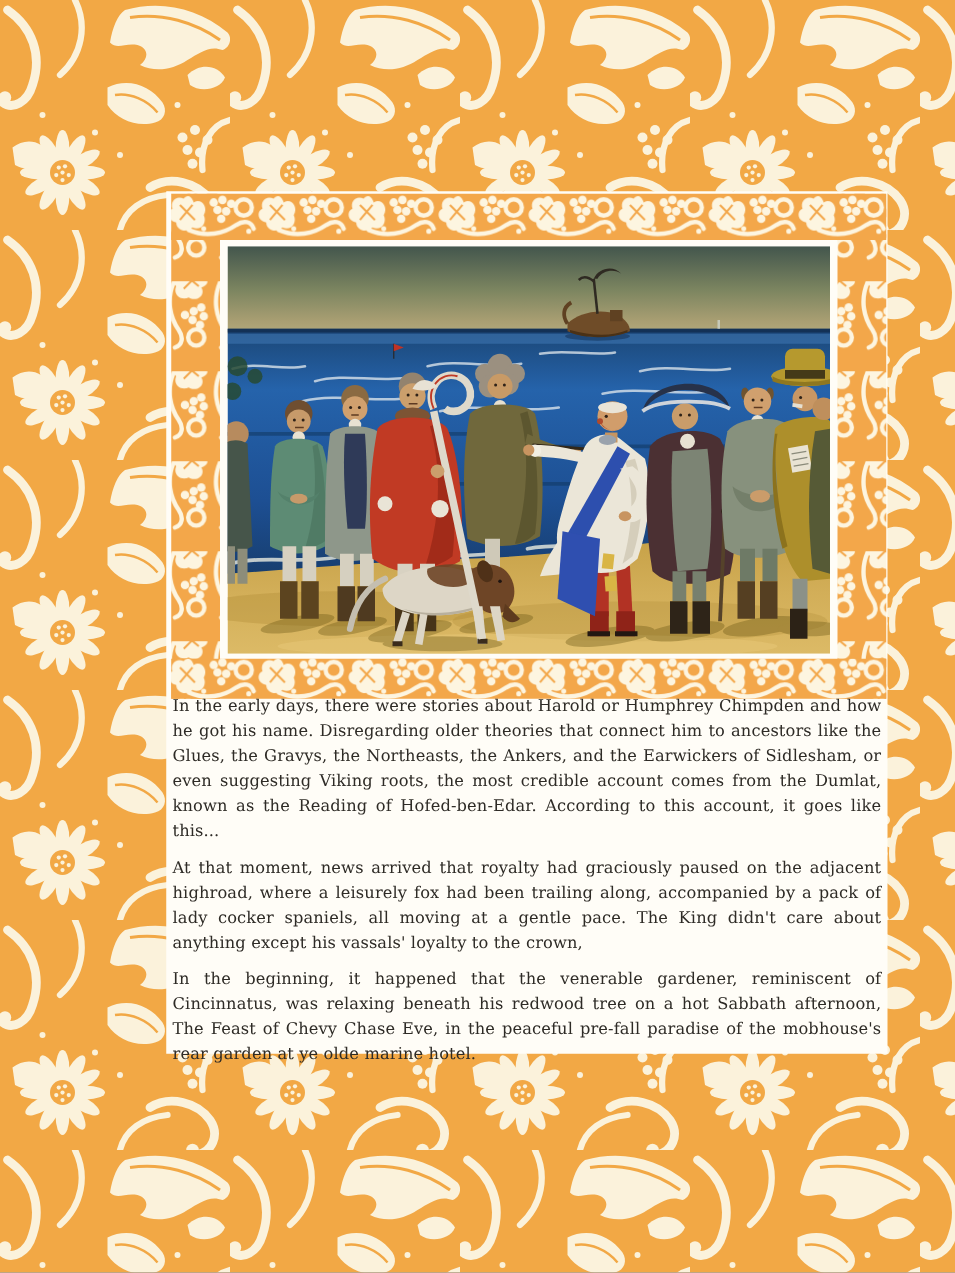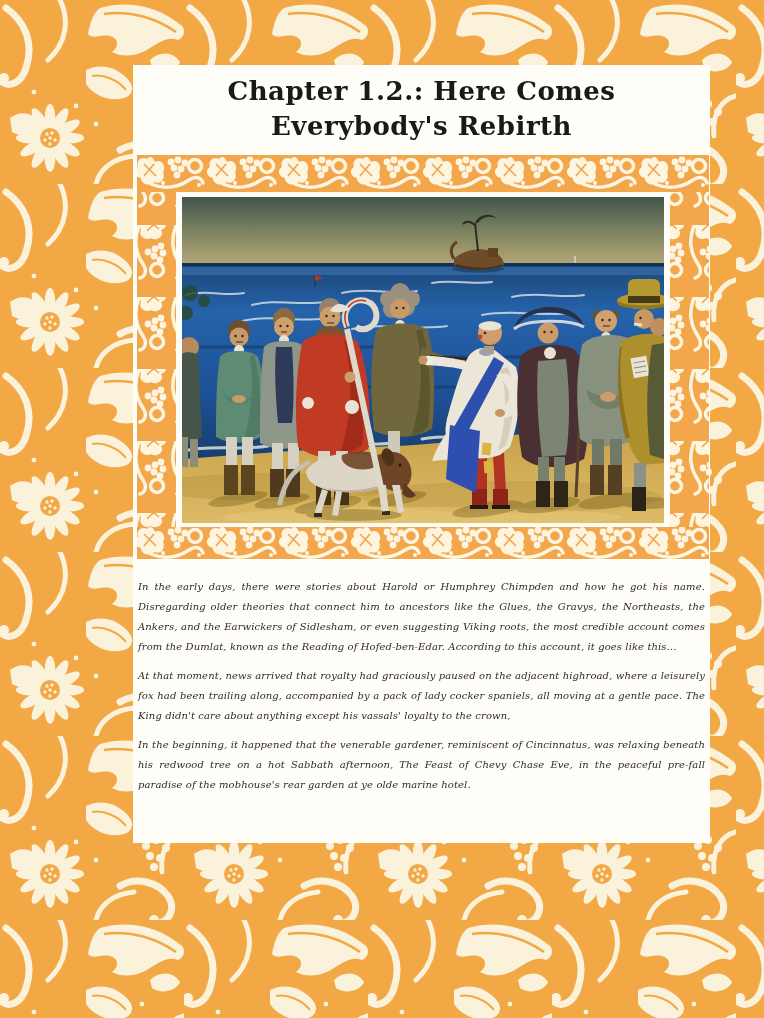--- a/index.html
+++ b/index.html
@@ -20,23 +20,23 @@
     color:var(--title_ink,#1b1918);
     letter-spacing:.5px;
   }
   .content-box{
     position:absolute;left:133px;top:153px;width:577px;height:690px;
     background:var(--paper,#fffdf7);
   }
   .frame-svg{position:absolute;left:0;top:0;}
   .painting{position:absolute;left:49px;top:44px;width:482px;height:326px;}
   .text-block{
-    position:absolute;left:5px;top:424px;width:567px;
-    font-size:10px;line-height:20px;text-align:justify;
-    color:var(--ink,#2e2b26);letter-spacing:.1px;font-style:italic;
+    position:absolute;left:5px;top:403px;width:567px;
+    font-size:13px;line-height:20px;text-align:justify;
+    color:var(--ink,#2e2b26);letter-spacing:.1px;
   }
   .text-block p{margin:0 0 9px 0;}
 </style>
 </head>
 <body>
 
 <div class="page">
 
   <svg class="bg" width="764" height="1018" viewBox="0 0 764 1018" aria-hidden="true">
     <defs>
@@ -97,23 +97,20 @@
           <circle cx="76" cy="106" r="2.4"></circle>
             <circle cx="142" cy="84" r="2.4"></circle>
           <circle cx="34" cy="92" r="2.4"></circle>
             <circle cx="96" cy="124" r="2.4"></circle>
         </g>
       </pattern>
     </defs>
     <rect x="0" y="0" width="764" height="1018" fill="url(#morris)"></rect>
   </svg>
 
-  <div class="title-box">
-    <h1>Chapter 1.2.: Here Comes Everybody's Rebirth</h1>
-  </div>
 
   <div class="content-box">
 
     <svg class="frame-svg" width="577" height="410" viewBox="0 0 577 410" aria-hidden="true">
       <defs>
         <pattern id="vineH" width="72" height="37" patternUnits="userSpaceOnUse">
           <rect width="72" height="37" fill="#f3a74a"></rect>
           <g fill="#fdf5e0">
             <path d="M14,6 C8,3 3,8 5,14 C0,16 1,24 8,25 C8,31 16,34 21,29 C28,32 33,25 30,19 C34,13 28,5 22,9 C20,3 16,3 14,6 Z"></path>
             <path d="M11,11 L23,23 M21,11 L11,23" stroke="#f3a74a" stroke-width="1.6"></path>

